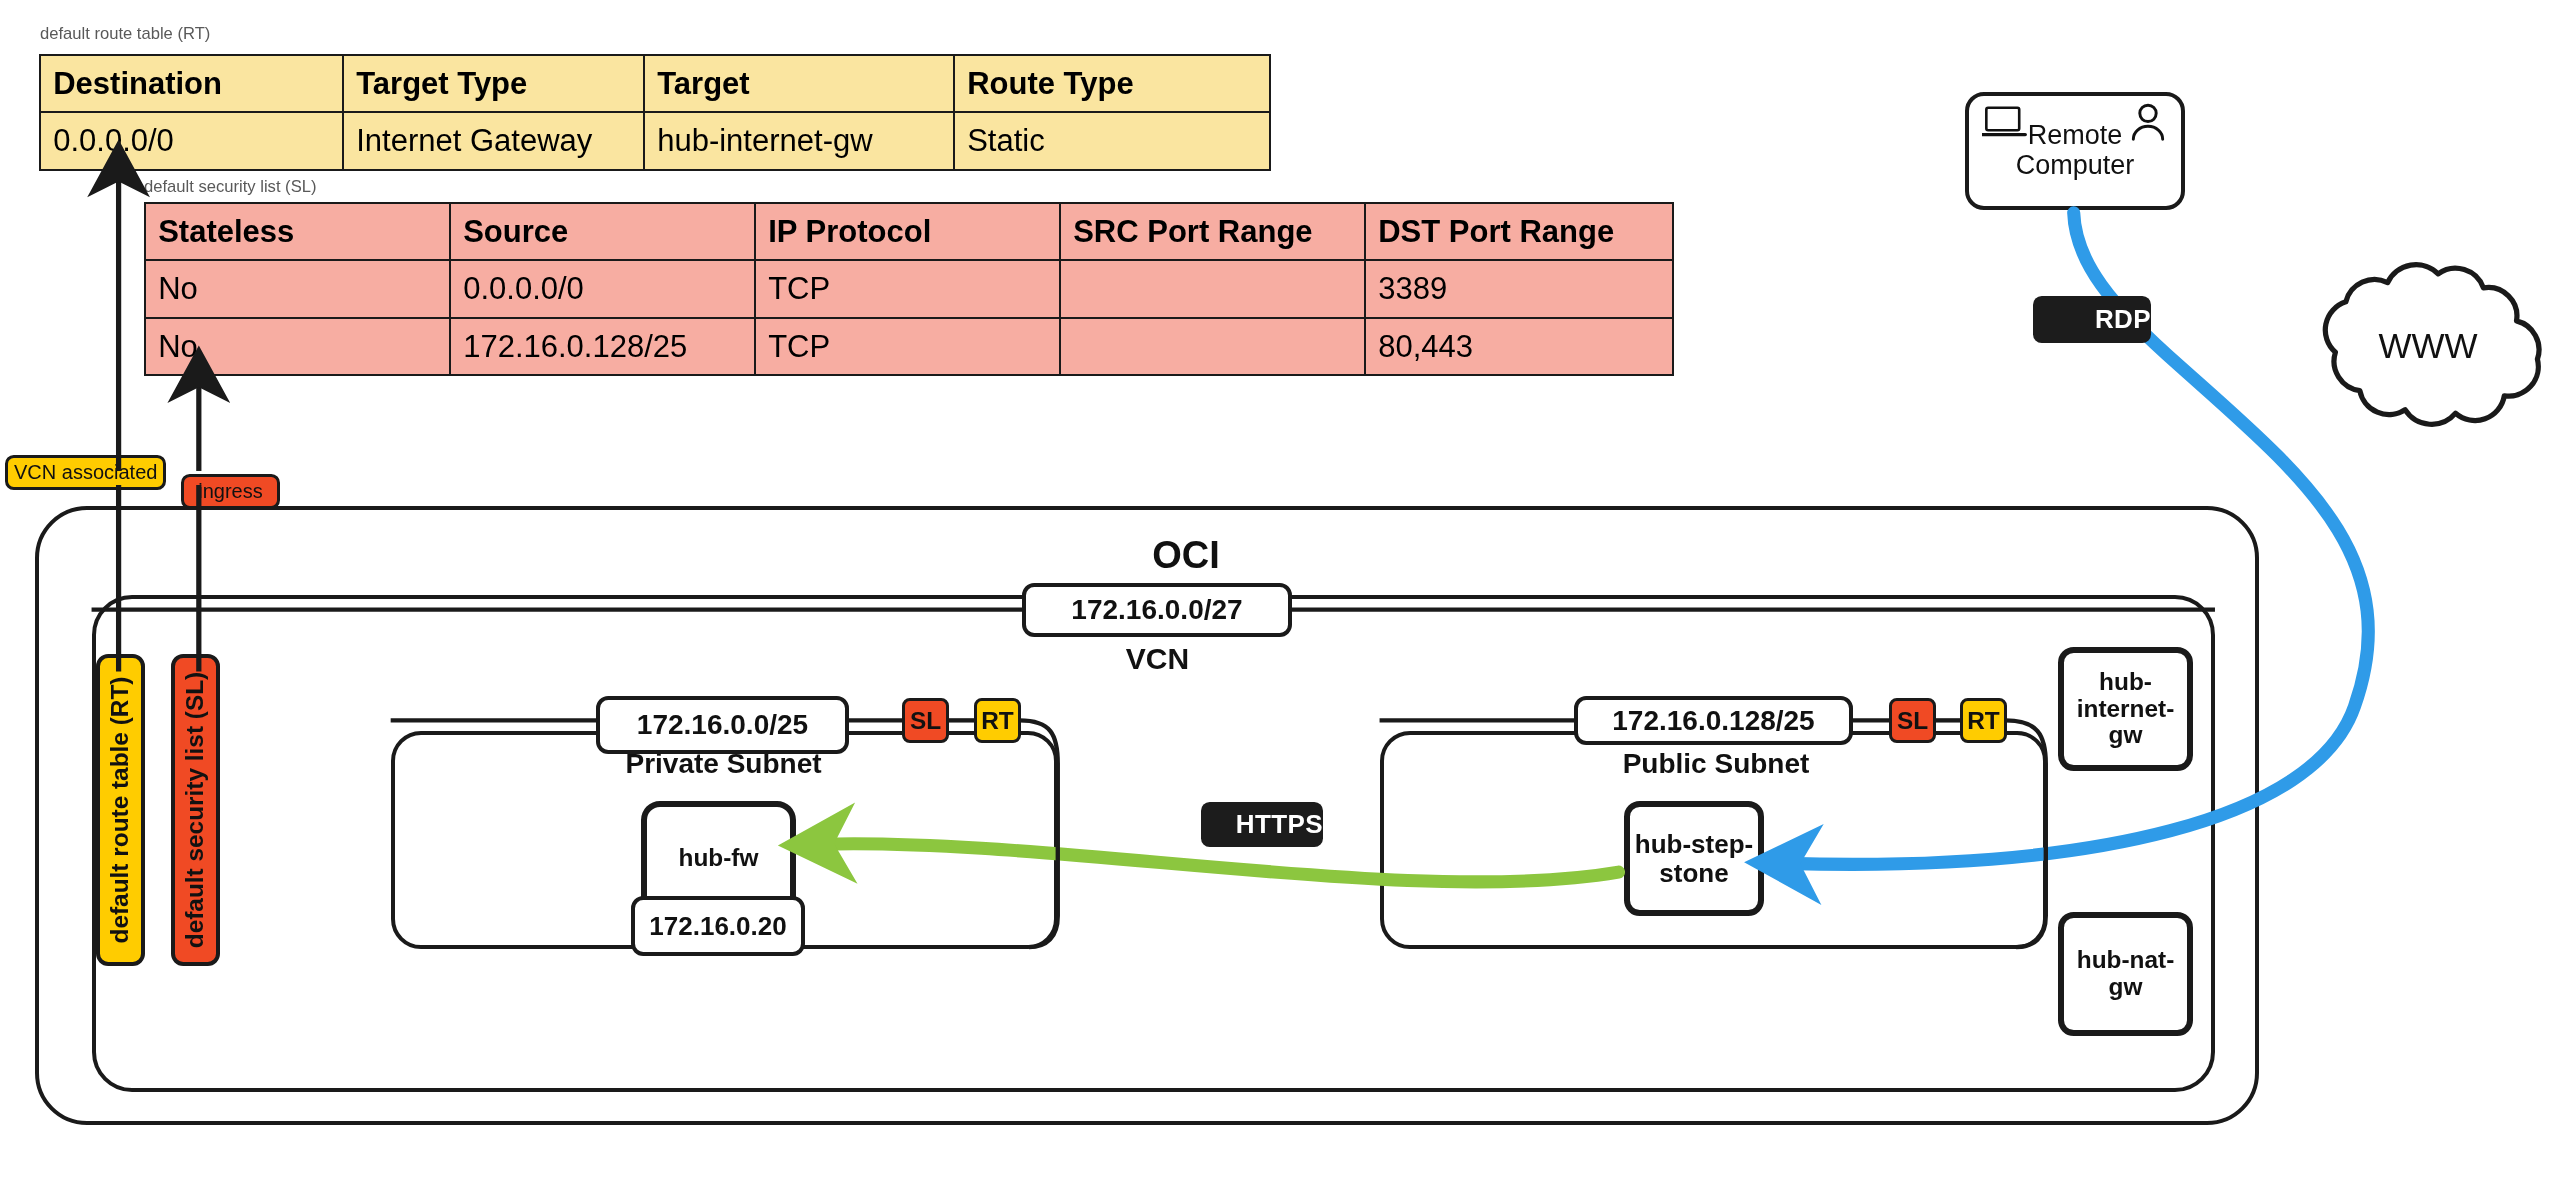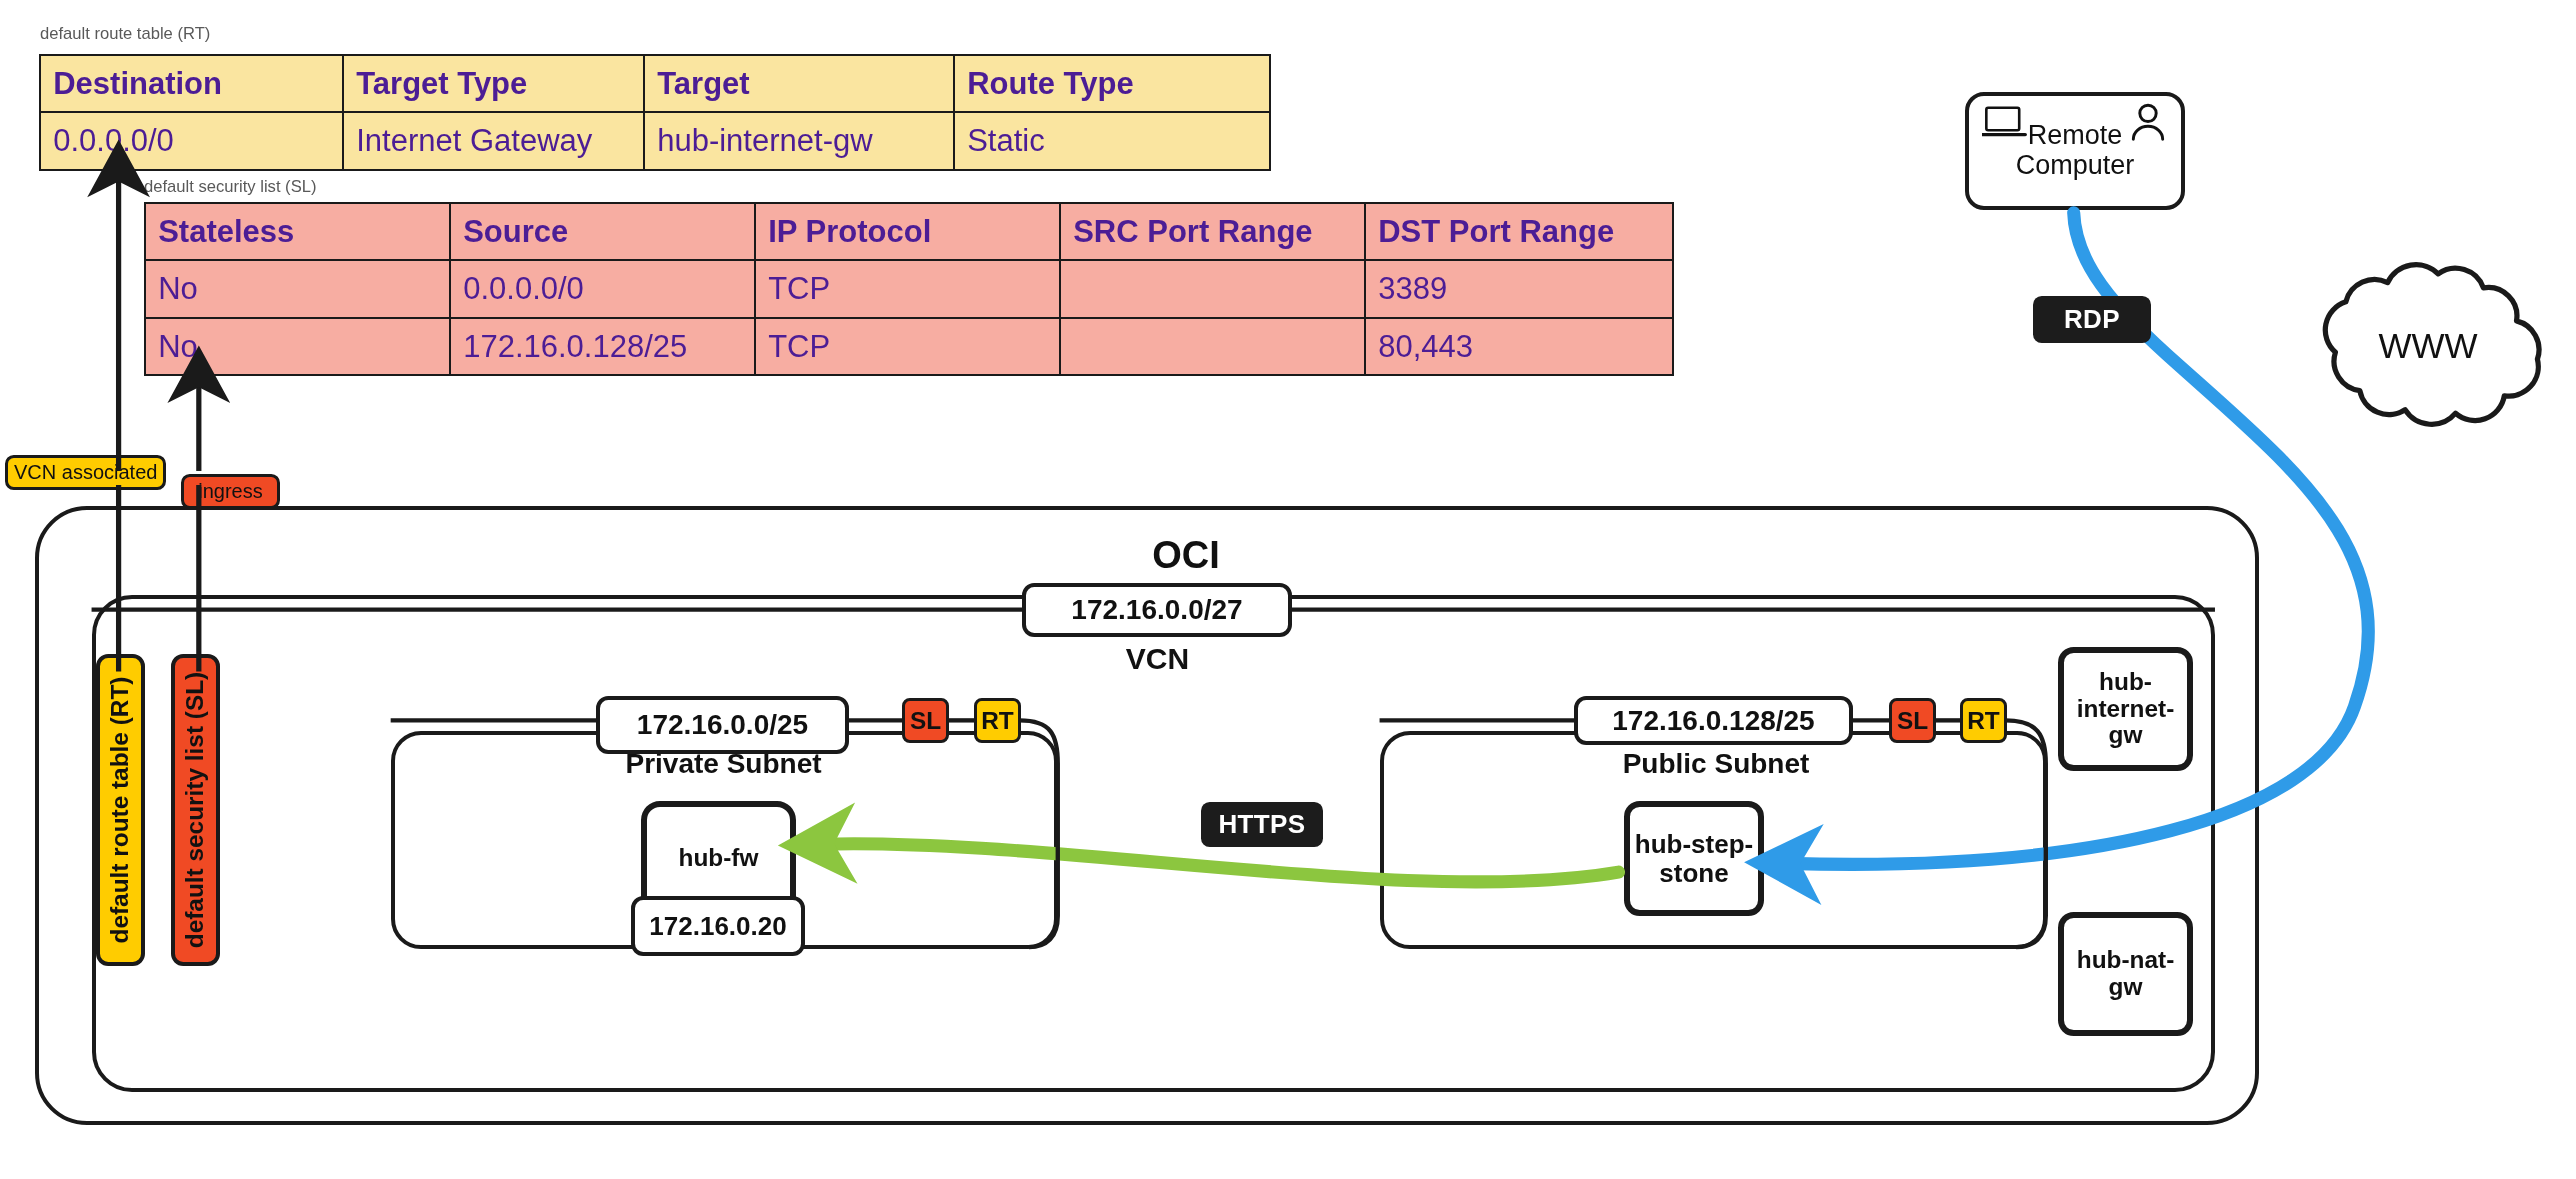--- a/index.html
+++ b/index.html
@@ -34,21 +34,21 @@
     border-collapse: collapse;
     table-layout: fixed;
   }
   .dtable td, .dtable th {
     border: 2.6px solid #1a1a1a;
     padding: 5.2px 12.2px;
     text-align: left;
     vertical-align: middle;
     font-family: "Liberation Sans", sans-serif;
     font-size: 31px;
-    color: #4c1d95;
+    color: #000000;
     line-height: 1.15;
     overflow: hidden;
     white-space: nowrap;
   }
   .dtable th {
     font-weight: bold;
   }
   .rt-table td, .rt-table th { background: #FAE5A0; height: 45px; }
   .sl-table td, .sl-table th { background: #F7ADA2; height: 45px; }
 
@@ -89,21 +89,21 @@
   }
 
   
   .chip {
     position: absolute;
     background: #1c1c1c;
     color: #ffffff;
     border-radius: 8.7px;
     display: flex;
     align-items: center;
-    justify-content: center;
+    justify-content: flex-end;
     font-family: "Liberation Sans", sans-serif;
     font-weight: bold;
     font-size: 26px;
     letter-spacing: 0.4px;
     z-index: 40;
   }
 
   
   .rbox {
     position: absolute;

